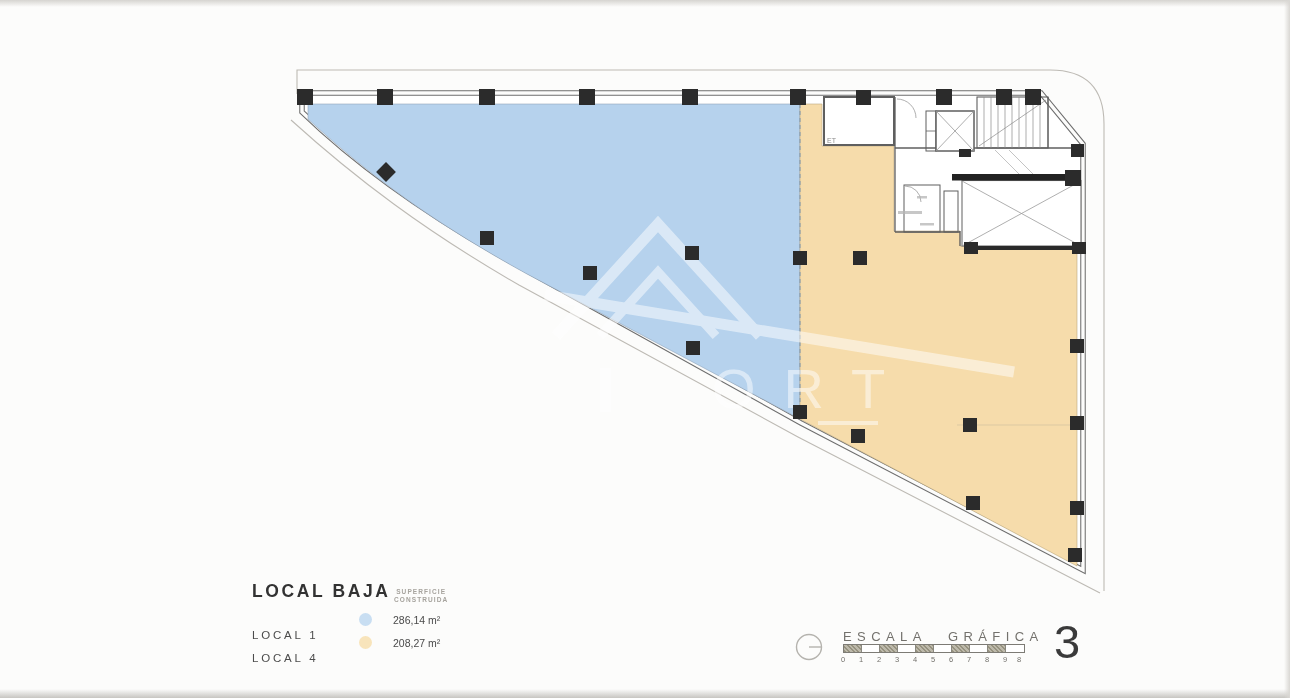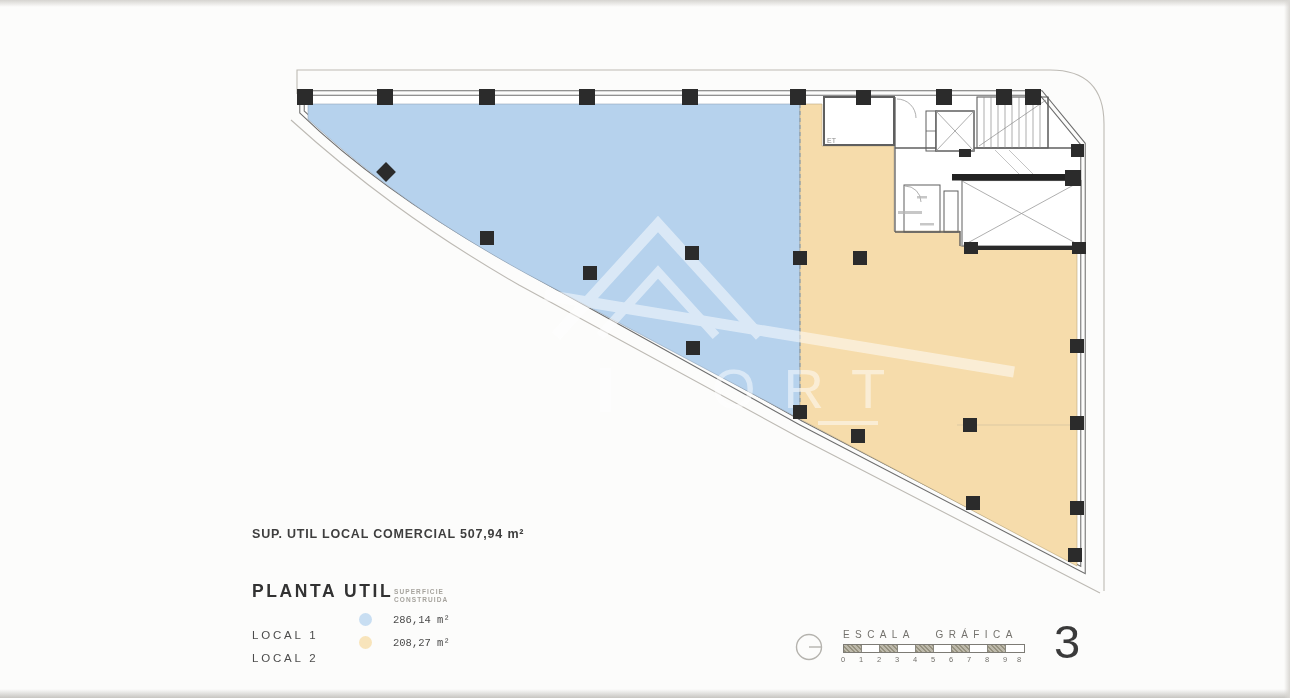--- a/index.html
+++ b/index.html
@@ -1,19 +1,20 @@
 <!DOCTYPE html>
 <html><head>
 <meta charset="utf-8">
 <style>
   html,body{margin:0;padding:0;background:#e9e7e4;}
   .sheet{
     position:relative;width:1290px;height:698px;overflow:hidden;
     background:#fcfcfb;
     font-family:"Liberation Sans",sans-serif;
+    text-align:center;
     -webkit-font-smoothing:antialiased;
   }
   .scan-edge{position:absolute;pointer-events:none;}
   .scan-top{top:0;left:0;right:0;height:7px;background:linear-gradient(180deg,#d6d4d0,rgba(252,252,251,0));}
   .scan-bottom{bottom:0;left:0;right:0;height:9px;background:linear-gradient(0deg,#c7c5c1,rgba(252,252,251,0));}
   .scan-right{top:0;bottom:0;right:0;width:6px;background:linear-gradient(270deg,#d9d7d3,rgba(252,252,251,0));}
   svg.plan{position:absolute;left:0;top:0;}
 
   .sup-title{
     position:absolute;left:252px;top:527px;
@@ -28,29 +29,29 @@
     font-size:6.5px;font-weight:700;letter-spacing:1.1px;line-height:8px;color:#a6a39d;white-space:nowrap;
   }
   .lg-row{position:absolute;left:252px;height:16px;}
   .lg-row .lbl{
     position:absolute;left:0;top:16px;font-size:11.5px;letter-spacing:2.8px;color:#4c4c4c;white-space:nowrap;
   }
   .lg-row .dot{
     position:absolute;left:107px;top:0;width:13px;height:13px;border-radius:50%;
   }
   .lg-row .val{
-    position:absolute;left:141px;top:1px;font-size:10.5px;color:#4a4a4a;white-space:nowrap;font-family:Liberation Mono, monospace;
+    position:absolute;left:141px;top:1px;font-size:10.5px;color:#4a4a4a;white-space:nowrap;
   }
   .row1{top:613px;} .row2{top:636px;}
 
   .scale-group{position:absolute;left:0;top:0;}
   .north-icon{position:absolute;left:795px;top:633px;}
   .scale-label{
     position:absolute;left:843px;top:629px;width:182px;
-    font-size:10px;letter-spacing:5.4px;word-spacing:13px;color:#73716c;white-space:nowrap;
+    font-size:13px;letter-spacing:5.4px;word-spacing:13px;color:#73716c;white-space:nowrap;
   }
   .scale-bar{
     position:absolute;left:843px;top:644px;width:180px;height:7px;
     border:1px solid #7d7b75;display:flex;background:#fff;box-sizing:content-box;
   }
   .scale-bar .cell{width:18px;height:7px;border-right:1px solid #8a887f;box-sizing:border-box;}
   .scale-bar .cell:last-child{border-right:none;}
   .scale-bar .h{background:repeating-linear-gradient(45deg,#96927f 0 1.6px,#bdb9ab 1.6px 3.2px);}
   .scale-ticks{position:absolute;left:843px;top:655px;width:184px;height:10px;}
   .scale-ticks span{position:absolute;top:0;font-size:7.5px;color:#73716c;}
@@ -173,35 +174,34 @@
       <rect x="1070" y="501" width="14" height="14"></rect>
       <rect x="1068" y="548" width="14" height="14"></rect>
       <rect x="1071" y="144" width="13" height="13"></rect>
       <rect x="964" y="242" width="14" height="12"></rect>
       <rect x="1072" y="242" width="14" height="12"></rect>
       <rect x="1065" y="170" width="16" height="16"></rect>
       <rect x="959" y="149" width="12" height="8"></rect>
     </g>
   </svg>
 
-  <div class="sup-title">SUP. UTIL LOCAL COMERCIAL 507,94 m²</div>
 
   <div>
-    <div class="lg-head">PLANTA UTIL</div>
+    <div class="lg-head">LOCAL BAJA</div>
     <div class="lg-sub">
       <div>SUPERFICIE</div>
       <div>CONSTRUIDA</div>
     </div>
     <div class="lg-row row1">
       <span class="lbl">LOCAL 1</span>
       <span class="dot" style="background-color: rgb(200, 222, 242);"></span>
       <span class="val">286,14 m²</span>
     </div>
     <div class="lg-row row2">
-      <span class="lbl">LOCAL 2</span>
+      <span class="lbl">LOCAL 4</span>
       <span class="dot" style="background-color: rgb(248, 228, 187);"></span>
       <span class="val">208,27 m²</span>
     </div>
   </div>
 
   <div class="scale-group">
     <svg class="north-icon" width="30" height="30">
       <circle cx="14" cy="14" r="12.5" fill="none" stroke="#b5b3ae" stroke-width="1.4"></circle>
       <line x1="14" y1="14" x2="26" y2="14" stroke="#b5b3ae" stroke-width="1.4"></line>
     </svg>

